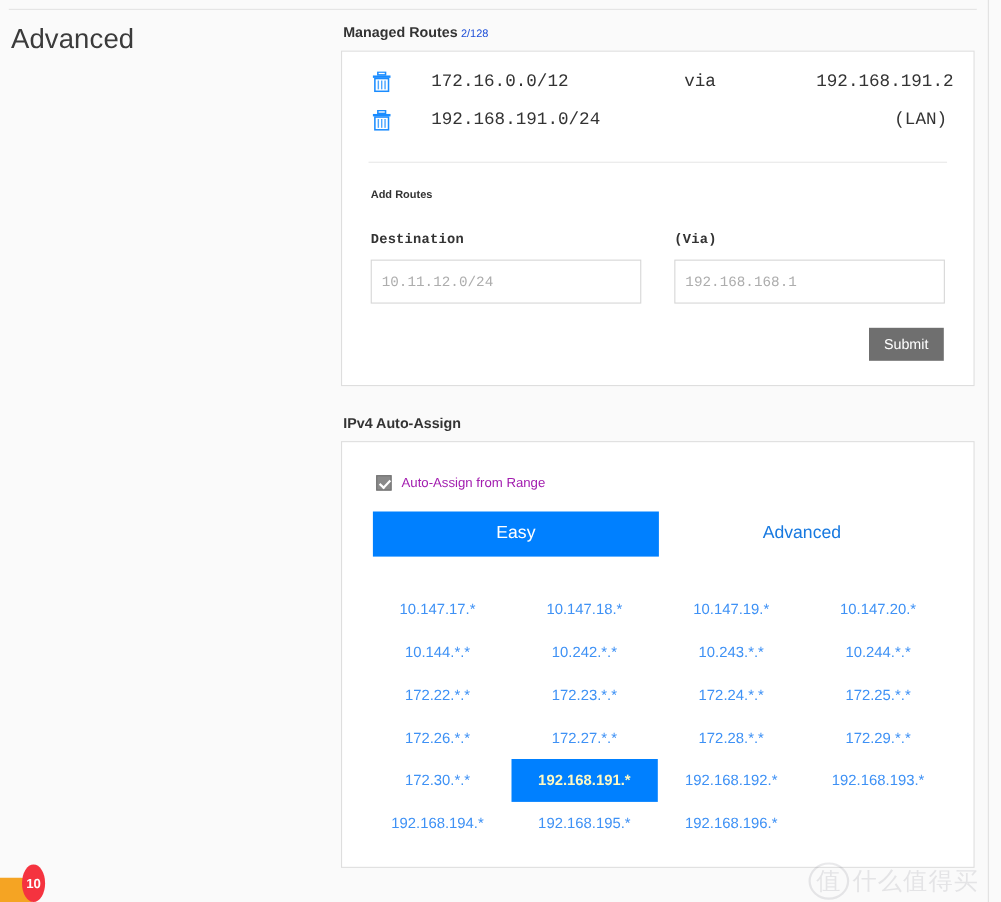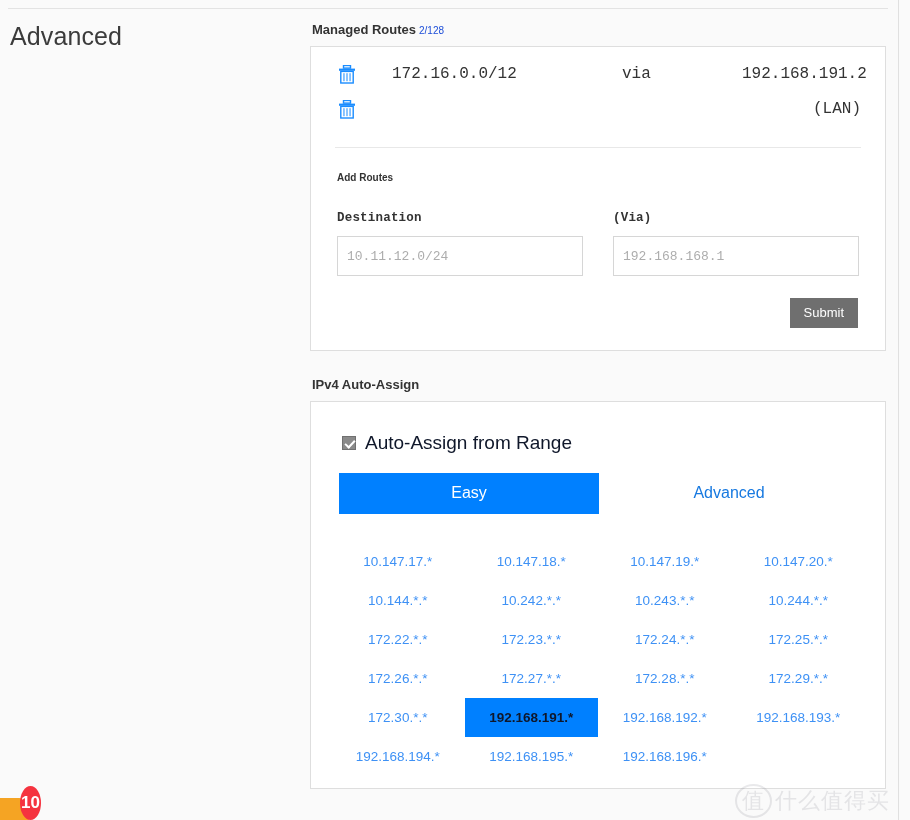--- a/index.html
+++ b/index.html
@@ -164,22 +164,22 @@
   .cbox::after {
     content: "";
     position: absolute;
     left: 4px; top: 1px;
     width: 4px; height: 8px;
     border: solid #fff;
     border-width: 0 2px 2px 0;
     transform: rotate(43deg);
   }
   .cb-label {
-    font-size: 19px;
-    color: #0f172a;
+    font-size: 12px;
+    color: #a21caf;
   }
 
   .tabs {
     display: flex;
     margin: 19px 0 0 8px;
     width: 520px;
   }
   .tab {
     flex: 1 1 50%;
     text-align: center;
@@ -200,40 +200,40 @@
     height: 39px;
     display: flex;
     align-items: center;
     justify-content: center;
     font-size: 13.5px;
     color: #3e91f5;
     cursor: pointer;
   }
   .range-cell.sel {
     background: #0080ff;
-    color: #0f172a;
+    color: #fef9c3;
     font-weight: bold;
   }
 
   
   .corner {
     position: absolute;
     left: -16px; bottom: -4px;
     width: 48px; height: 26px;
     background: #f5a423;
     border-radius: 14px;
   }
   .corner-badge {
     position: absolute;
     left: 20px; bottom: 0px;
     width: 21px; height: 34px;
     border-radius: 50%;
     background: #f5333f;
     color: #fff;
-    font-size: 17px;
+    font-size: 12px;
     font-weight: bold;
     display: flex;
     align-items: center;
     justify-content: center;
   }
 
   
   .watermark {
     position: absolute;
     right: 20px; bottom: 2px;
@@ -291,20 +291,21 @@
           <span class="route-trash">
             <svg class="trash" width="18" height="19" viewBox="0 0 18 19" aria-hidden="true">
               <rect x="5.5" y="0.5" width="7" height="2.6" fill="none" stroke="#1a8cff" stroke-width="1.4"></rect>
               <rect x="1" y="3.6" width="16" height="2.2" fill="#1a8cff"></rect>
               <rect x="2.8" y="6.4" width="12.4" height="11.6" fill="none" stroke="#1a8cff" stroke-width="1.4"></rect>
               <rect x="5.3" y="8.2" width="1.3" height="8" fill="#4da6ff"></rect>
               <rect x="8.35" y="8.2" width="1.3" height="8" fill="#4da6ff"></rect>
               <rect x="11.4" y="8.2" width="1.3" height="8" fill="#4da6ff"></rect>
             </svg>
           </span>
+          <span class="route-dest">192.168.191.0/24</span>
           <span class="route-via"></span>
           <span class="route-gw">(LAN)</span>
         </div>
 
       </div>
 
       <div class="card-divider"></div>
 
       <div class="add-routes">
         <h3>Add Routes</h3>

